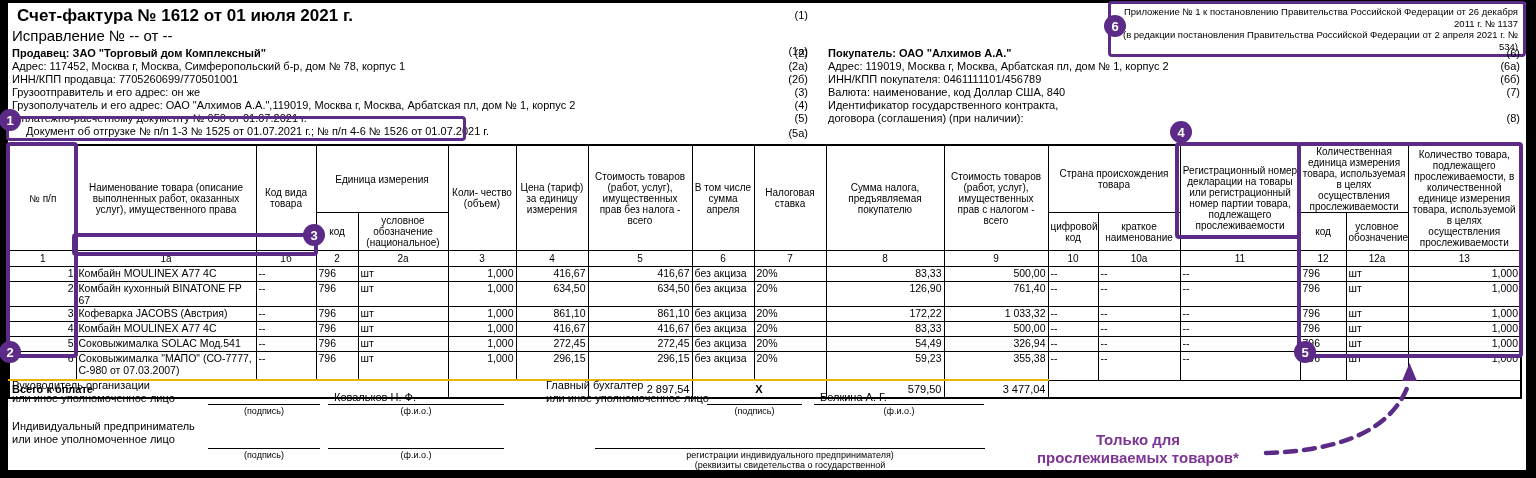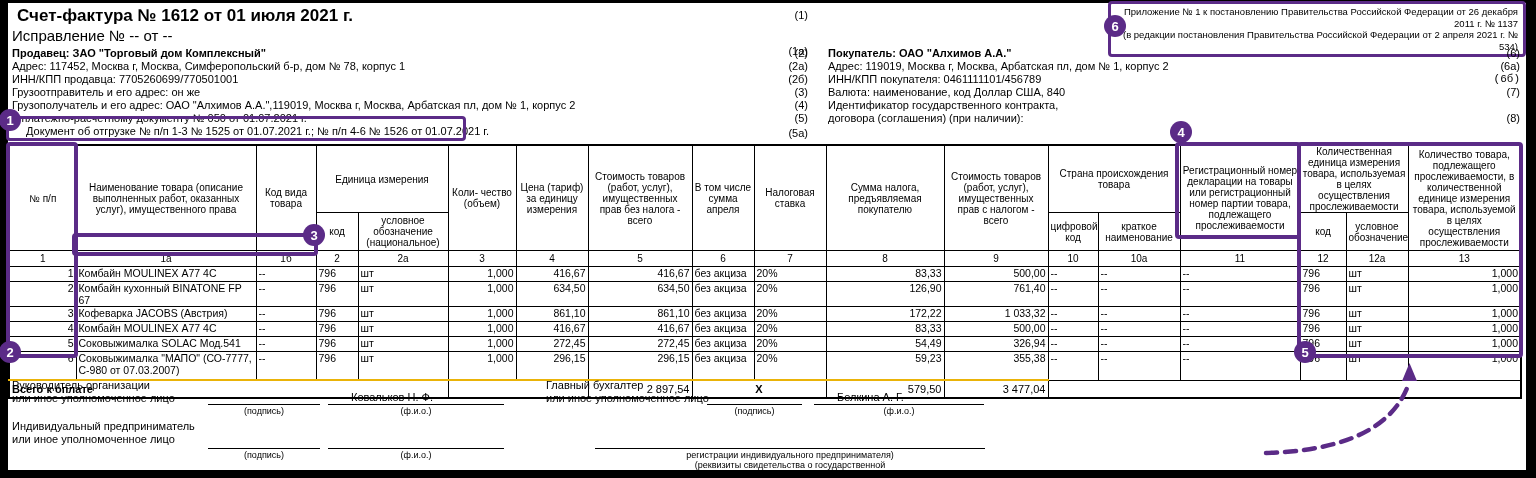--- a/index.html
+++ b/index.html
@@ -38,21 +38,21 @@
   tr.datarow.tall td{height:27px;}
   td.ra{text-align:right;}
   td.ca{text-align:center;}
   tr.totals td{font-size:11px;height:16px;border-top:2px solid #eab308;border-bottom:2px solid #000;vertical-align:middle;}
   tr.totals td.nob{border-right:none;border-bottom:none;background:transparent;}
   table.inv{border:2px solid #000;}
   
   .sig-label{font-size:11px;line-height:13px;white-space:nowrap;}
   .sig-line{border-bottom:1px solid #000;height:14px;}
   .sig-cap{font-size:9px;line-height:10px;text-align:center;white-space:nowrap;}
-  .sig-name{font-size:11px;white-space:nowrap;margin-left:17px;}
+  .sig-name{font-size:11px;white-space:nowrap;}
   
   :root{--pp:#5b2b87;--pp2:#7d3593;}
   .anno-box{border:4px solid var(--pp);border-radius:4px;box-sizing:border-box;pointer-events:none;}
   .badge{
     width:22px;height:22px;border-radius:50%;background:var(--pp);
     color:#fff;font-size:13px;font-weight:bold;display:flex;
     align-items:center;justify-content:center;z-index:30;
   }
   .note-text{font-size:15px;font-weight:bold;color:var(--pp2);line-height:18px;text-align:center;}
 </style>
@@ -97,21 +97,21 @@
       <div class="hline">Адрес: 119019, Москва г, Москва, Арбатская пл, дом № 1, корпус 2</div>
       <div class="hline">ИНН/КПП покупателя: 0461111101/456789</div>
       <div class="hline">Валюта: наименование, код Доллар США, 840</div>
       <div class="hline">Идентификатор государственного контракта,</div>
       <div class="hline">договора (соглашения) (при наличии):</div>
     </div>
 
   <div id="refs-right">
       <div class="ref-num" style="left: 1478px; width: 34px; text-align: right; top: 44px;">(6)</div>
       <div class="ref-num" style="left: 1478px; width: 34px; text-align: right; top: 57px;">(6а)</div>
-      <div class="ref-num" style="left: 1478px; width: 34px; text-align: right; top: 70px; font-family: Liberation Mono, monospace;">(6б)</div>
+      <div class="ref-num" style="left: 1478px; width: 34px; text-align: right; top: 70px;">(6б)</div>
       <div class="ref-num" style="left: 1478px; width: 34px; text-align: right; top: 83px;">(7)</div>
       <div class="ref-num" style="left: 1478px; width: 34px; text-align: right; top: 109px;">(8)</div>
     </div>
 
   <table class="inv abs" style="left:0;top:141px;">
     <colgroup>
       <col style="width:67px">
         <col style="width:180px">
         <col style="width:60px">
         <col style="width:42px">
@@ -352,18 +352,22 @@
   <div class="abs anno-box" style="left:1167px;top:139px;width:126px;height:97px;z-index:20;"></div>
   <div class="abs anno-box" style="left:1289px;top:139px;width:226px;height:216px;z-index:20;"></div>
 
   <div class="abs badge" style="left:-9px;top:106px;">1</div>
   <div class="abs badge" style="left:-9px;top:338px;">2</div>
   <div class="abs badge" style="left:295px;top:221px;">3</div>
   <div class="abs badge" style="left:1162px;top:118px;">4</div>
   <div class="abs badge" style="left:1286px;top:338px;">5</div>
   <div class="abs badge" style="left:1096px;top:12px;">6</div>
 
+  <div class="abs note-text" style="left:1010px;top:428px;width:240px;">
+    <div>Только для</div>
+    <div>прослеживаемых товаров*</div>
+  </div>
   <svg class="abs" style="left:1248px;top:352px;" width="180" height="112" viewBox="0 0 180 112">
     <path d="M 10 98 C 75 96 135 80 153 28" fill="none" stroke="#5b2b87" stroke-width="4.5" stroke-dasharray="11 8" stroke-linecap="round"></path>
     <polygon points="146,26 161,26 153.5,8" fill="#5b2b87"></polygon>
   </svg>
 
 </div>
 
 </body></html>

